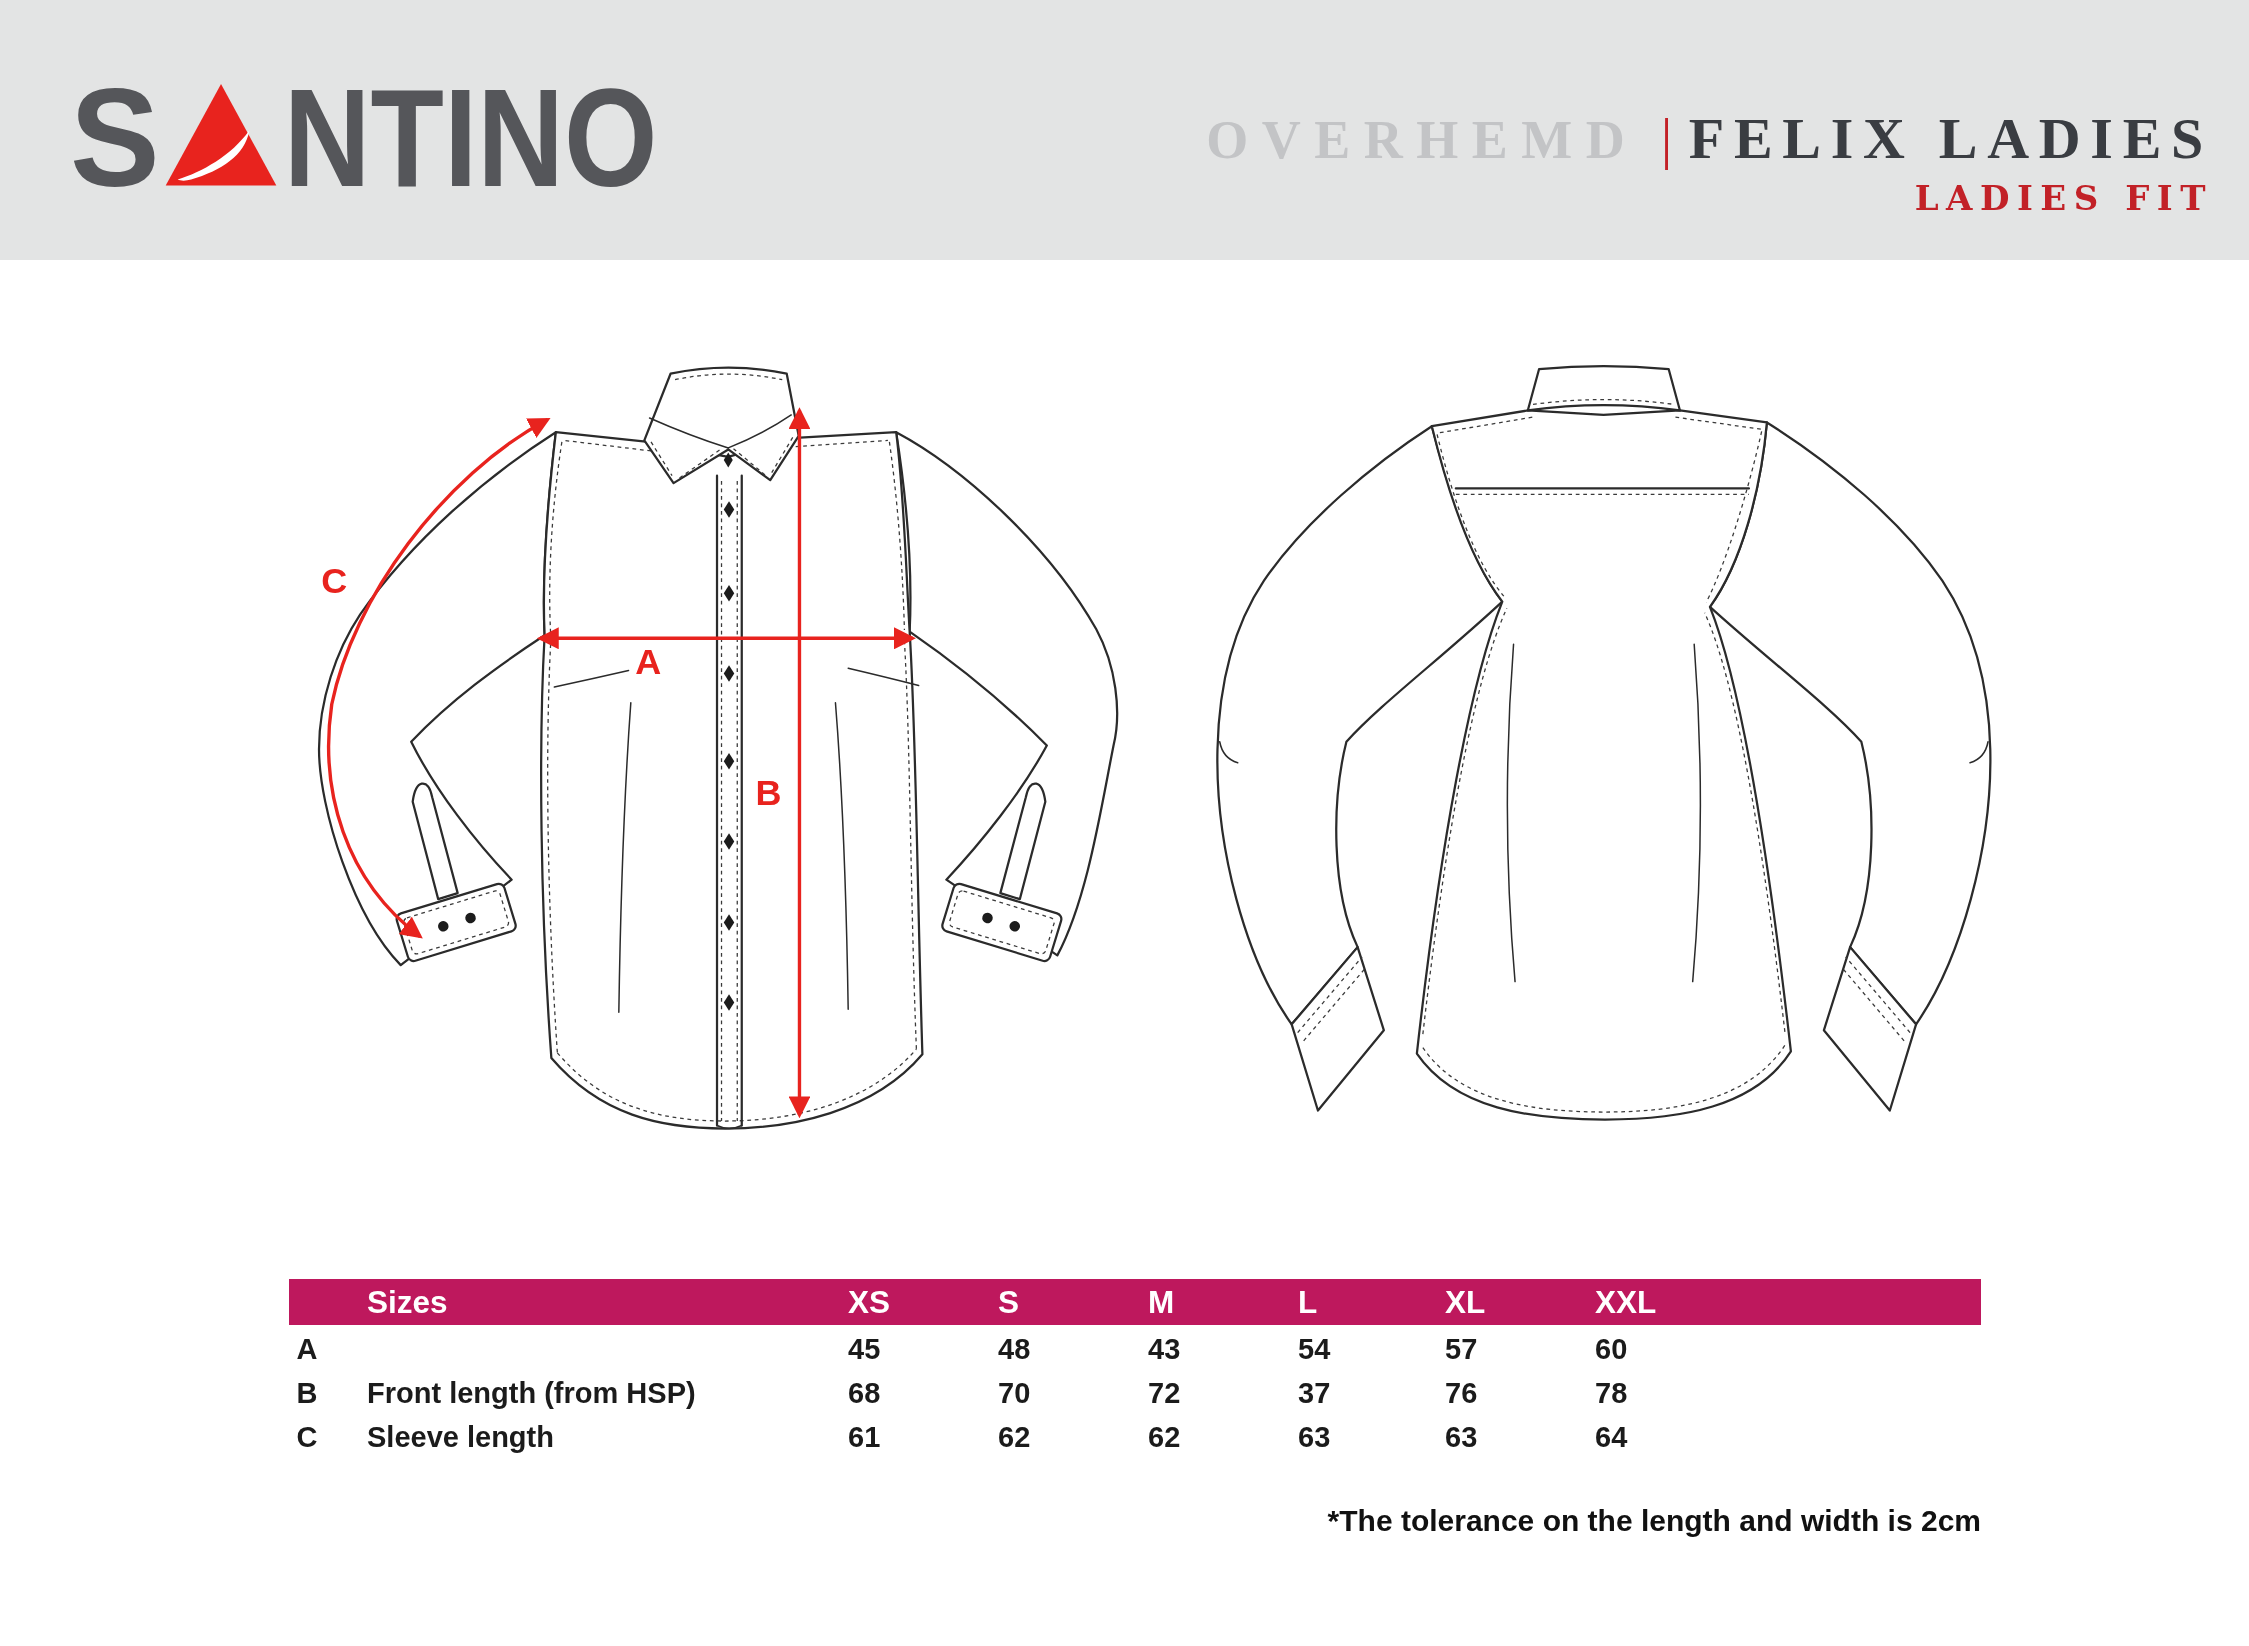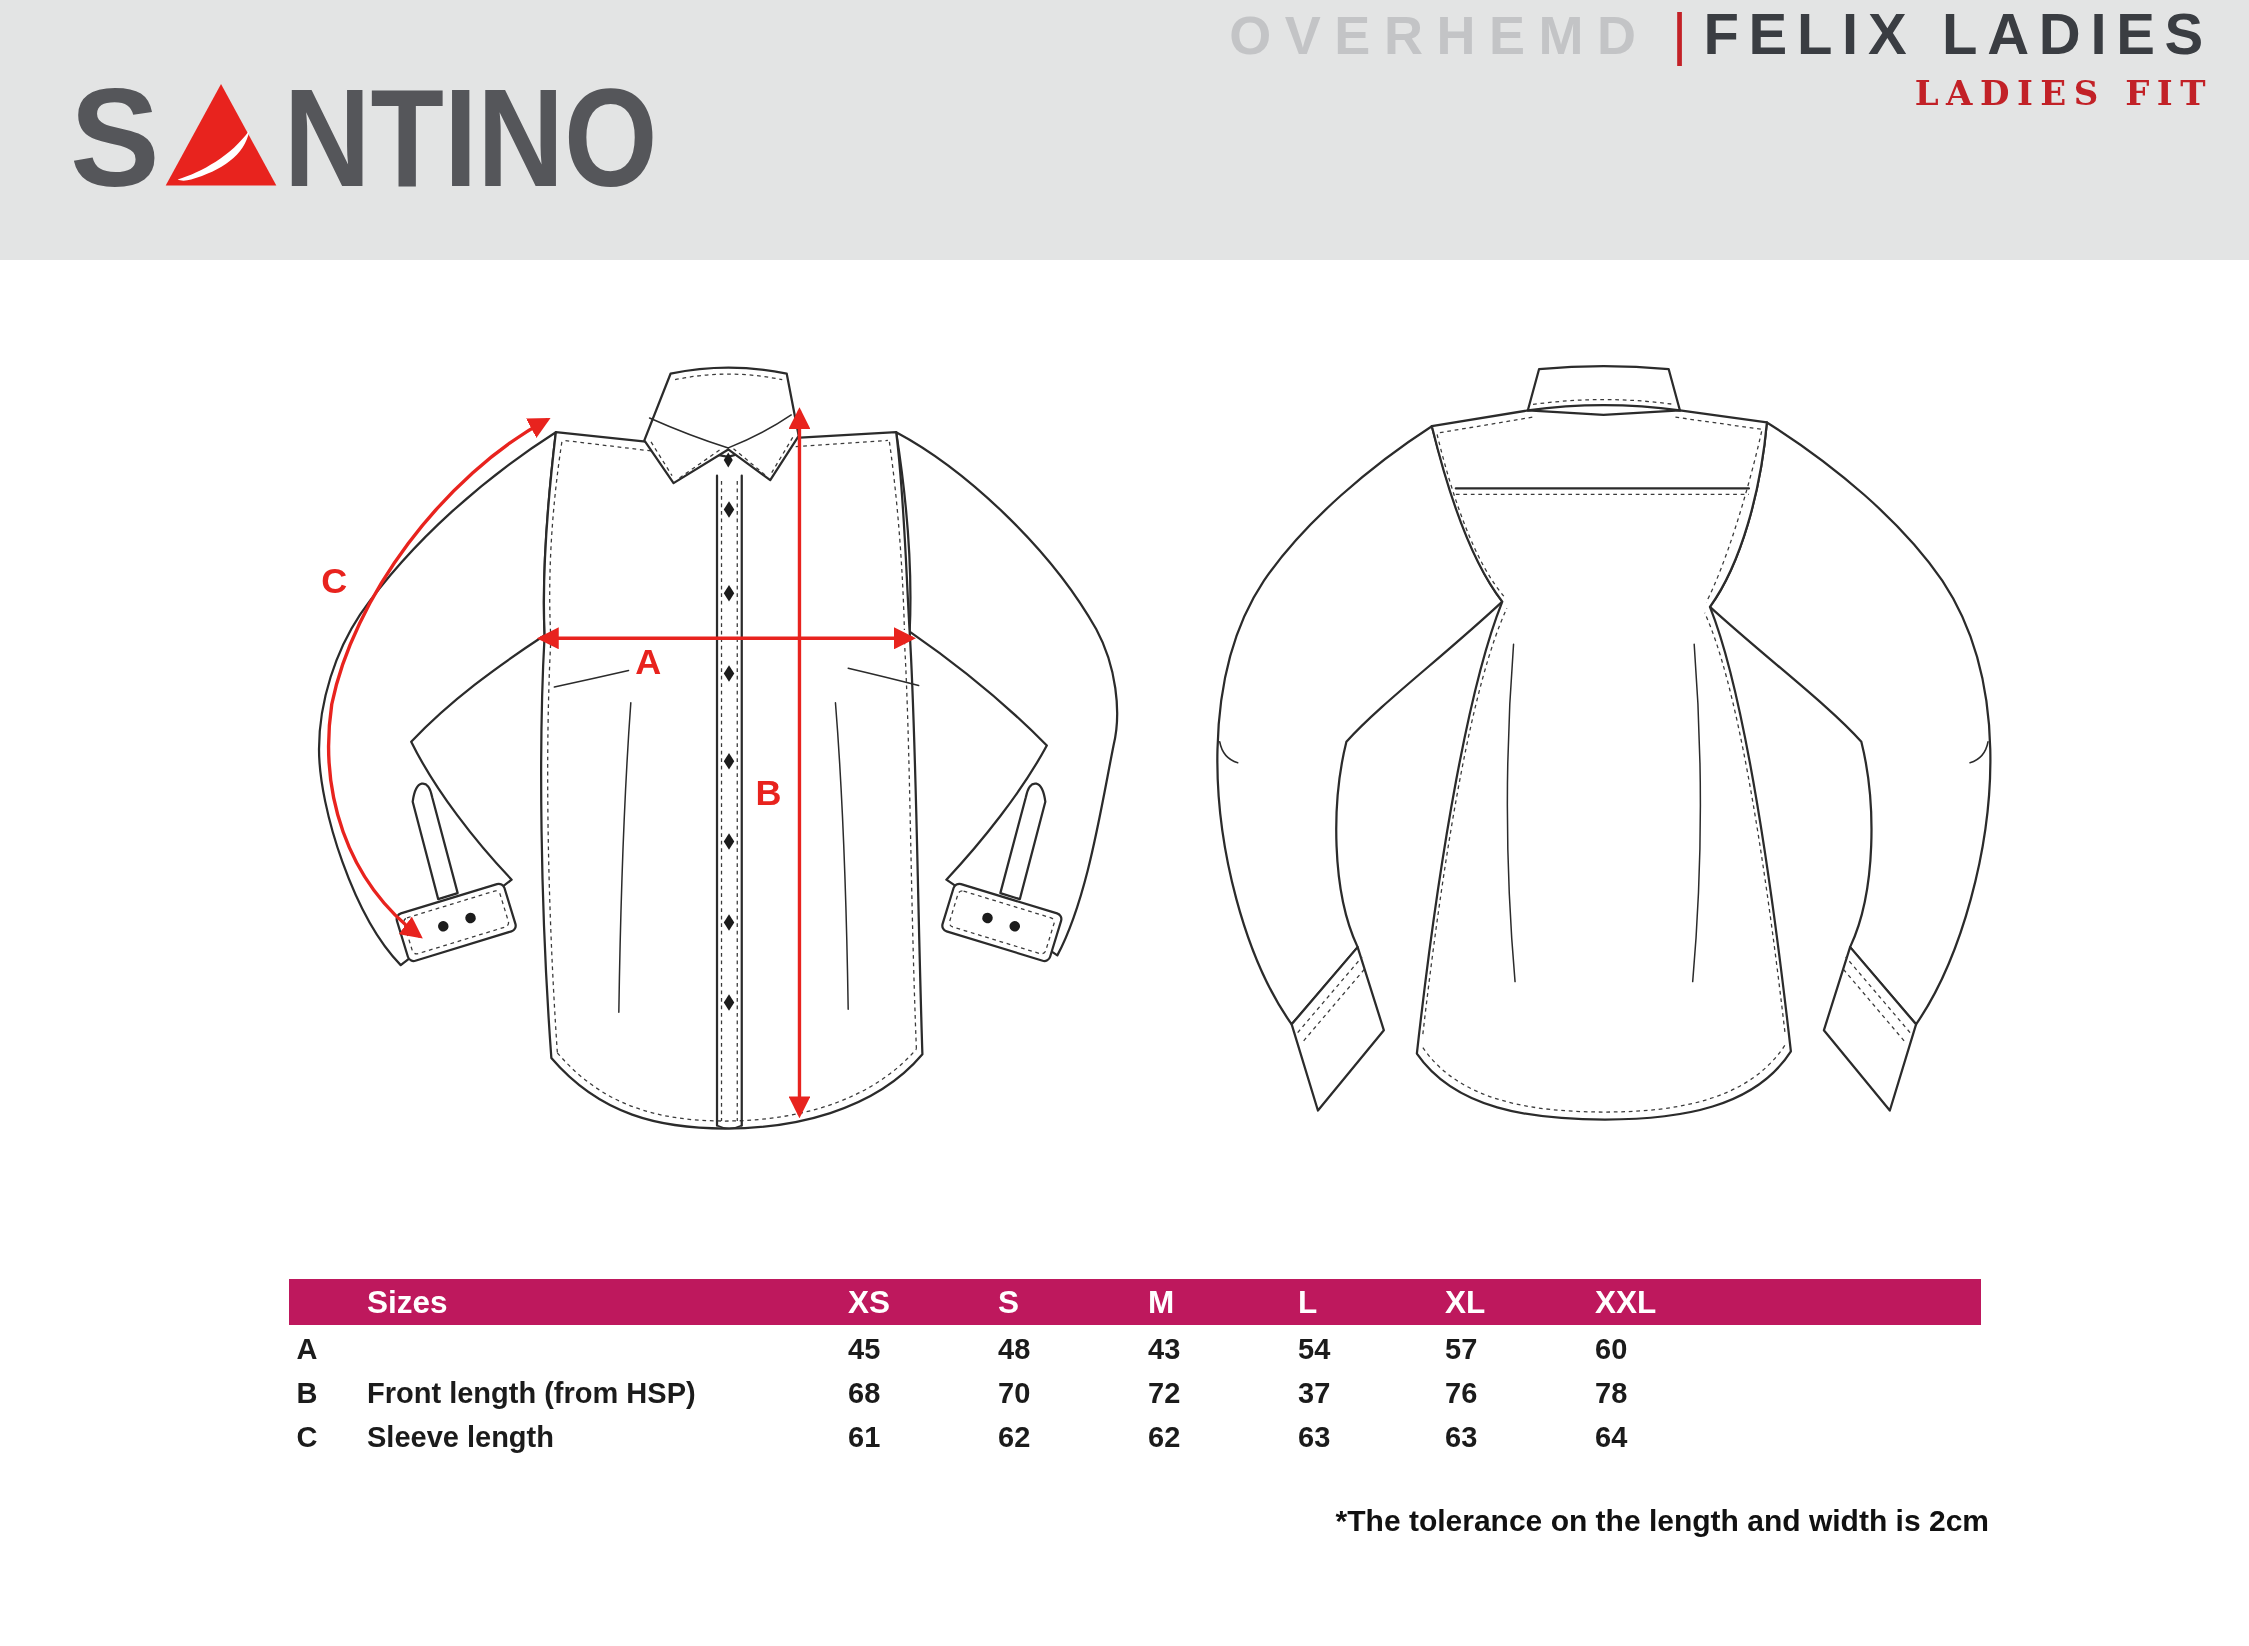--- a/index.html
+++ b/index.html
@@ -3,22 +3,22 @@
 <meta charset="utf-8">
 <style>
   html,body{margin:0;padding:0;background:#fff;}
   .page{position:relative;width:2250px;height:1647px;background:#ffffff;overflow:hidden;
         font-family:"Liberation Sans", sans-serif;}
 
   
   .header-band{position:absolute;left:0;top:0;width:2250px;height:260px;background:#e3e4e4;}
   .logo{position:absolute;left:69px;top:66px;}
   .header-titles{position:absolute;right:37px;top:0;width:1125px;text-align:right;}
-  .title-line{white-space:nowrap;
-              font-family:Liberation Sans, sans-serif;font-weight:700;}
+  .title-line{margin-top:105px;white-space:nowrap;
+              font-family:Liberation Serif, serif;font-weight:700;}
   .category{font-size:54px;letter-spacing:13.5px;color:#c3c4c6;}
   .divider{font-size:58px;font-weight:400;color:#c32127;margin:0 16.5px 0 22.5px;}
   .product{font-size:58px;letter-spacing:9.7px;color:#3a3d42;}
   .fit-line{margin-top:6px;font-family:"DejaVu Serif", serif;font-weight:700;
             font-size:34px;letter-spacing:7.5px;color:#c22127;white-space:nowrap;}
 
   
   .front-drawing{position:absolute;left:300px;top:322px;}
   .back-drawing{position:absolute;left:1200px;top:322px;}
   .ol{fill:#ffffff;stroke:#2b2b2b;stroke-width:3;stroke-linejoin:round;}
@@ -35,21 +35,21 @@
   .size-table-header{position:absolute;left:0;top:0;width:1692px;height:46px;background:#be185d;}
   .size-table-header span{position:absolute;top:0;line-height:46px;color:#ffffff;
                           font-size:31.5px;font-weight:700;}
   .size-row{position:absolute;left:0;width:1692px;height:34px;}
   .size-row span{position:absolute;top:0;line-height:34px;color:#1b1b1b;
                  font-size:29px;font-weight:700;}
   .col-sizes{left:78px;} .col-xs{left:559px;} .col-s{left:709px;} .col-m{left:859px;}
   .col-l{left:1009px;} .col-xl{left:1156px;} .col-xxl{left:1306px;}
   .row-key{left:7.5px;}
   .row-a{top:53px;} .row-b{top:97px;} .row-c{top:141px;}
-  .footnote{position:absolute;left:8px;top:225px;width:1692px;text-align:right;
+  .footnote{position:absolute;left:0;top:225px;width:1692px;text-align:right;
             font-size:30px;font-weight:700;color:#111111;}
 </style>
 </head>
 <body>
 
 <div class="page">
 
   <div class="header-band">
 
     <svg class="logo" width="600" height="142" viewBox="0 0 800 190">

